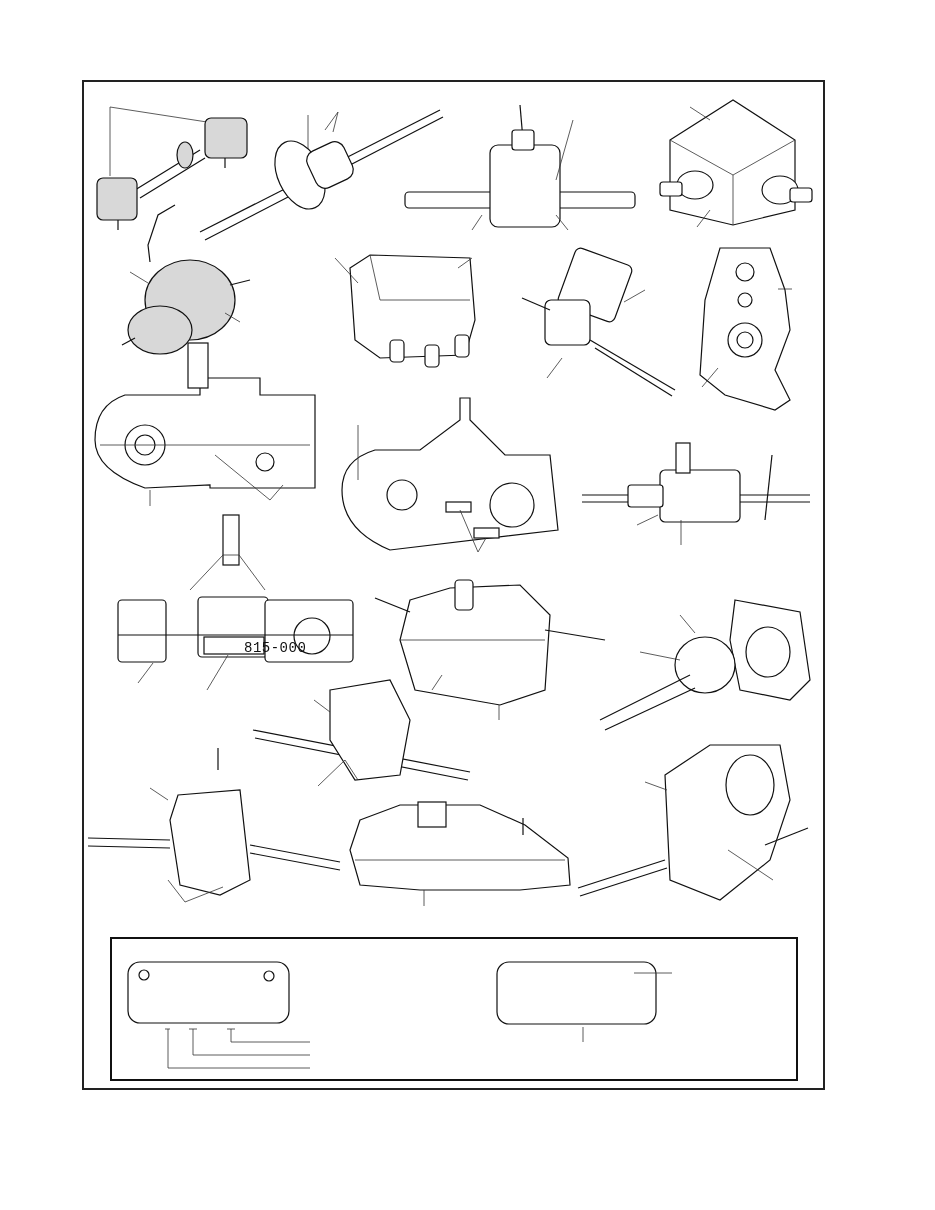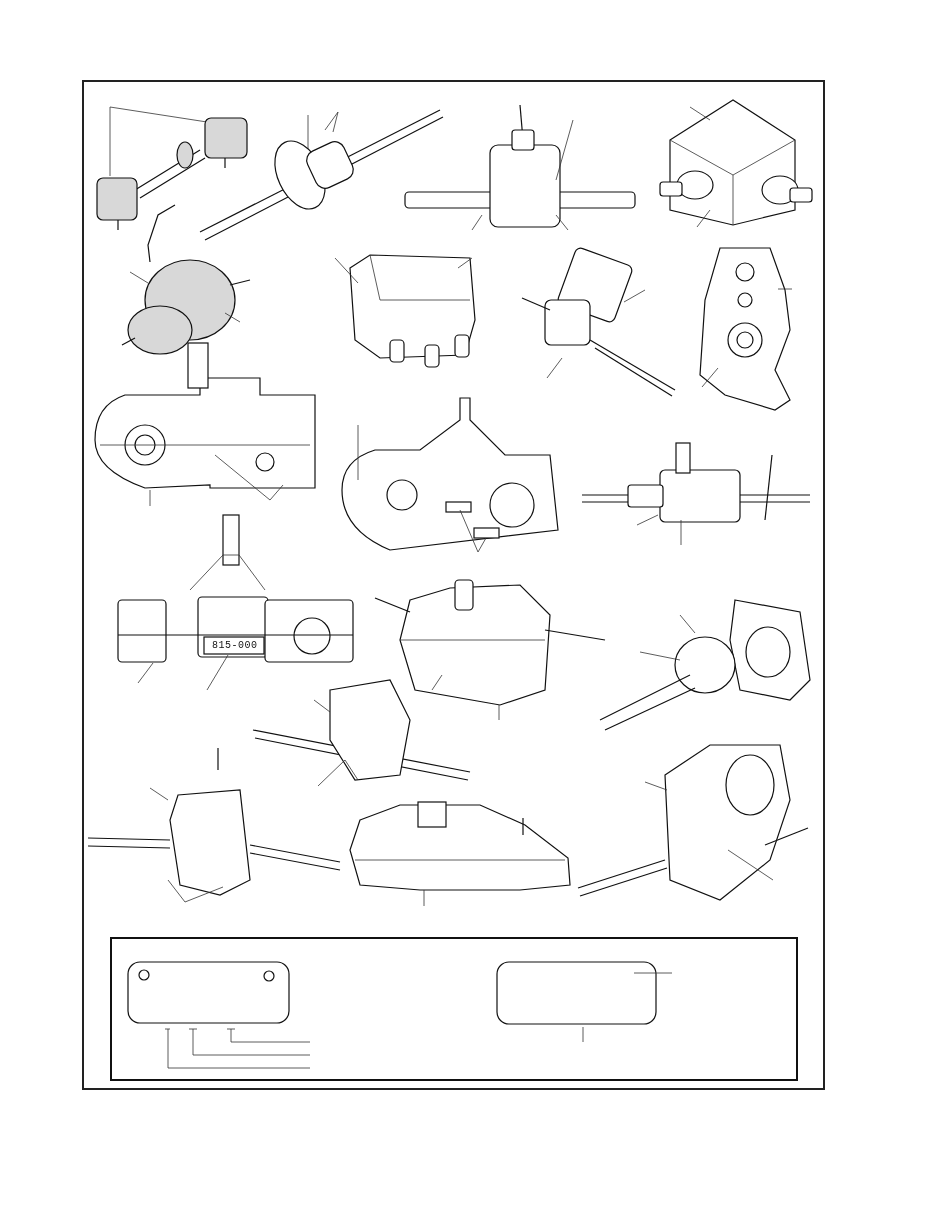--- a/index.html
+++ b/index.html
@@ -4,21 +4,21 @@
 <style>
   html, body { margin:0; padding:0; background:#ffffff; }
   body { width:935px; height:1210px; position:relative; overflow:hidden;
          font-family:"Liberation Sans", sans-serif; }
   .frame { position:absolute; left:82px; top:80px; width:743px; height:1010px;
            border:2px solid #222; box-sizing:border-box; }
   .figure { position:absolute; left:0; top:0; width:935px; height:1210px; }
   .panel { position:absolute; left:110px; top:937px; width:688px; height:144px;
            border:2px solid #111; box-sizing:border-box; }
   .plate-label { position:absolute; font-family:"Liberation Mono", monospace;
-                 font-size:10px; color:#111; letter-spacing:0.5px; }
+                 font-size:14px; color:#111; letter-spacing:0.5px;margin-left:32px; }
   svg { position:absolute; left:0; top:0; }
   .ln { stroke:#111; stroke-width:1.2; fill:none; }
   .lt { stroke:#333; stroke-width:0.8; fill:none; }
   .fl { stroke:#111; stroke-width:1.2; fill:#fff; }
   .st { stroke:#111; stroke-width:1.2; fill:#d8d8d8; }
 </style>
 </head>
 <body>
 
 <div class="frame"></div>

